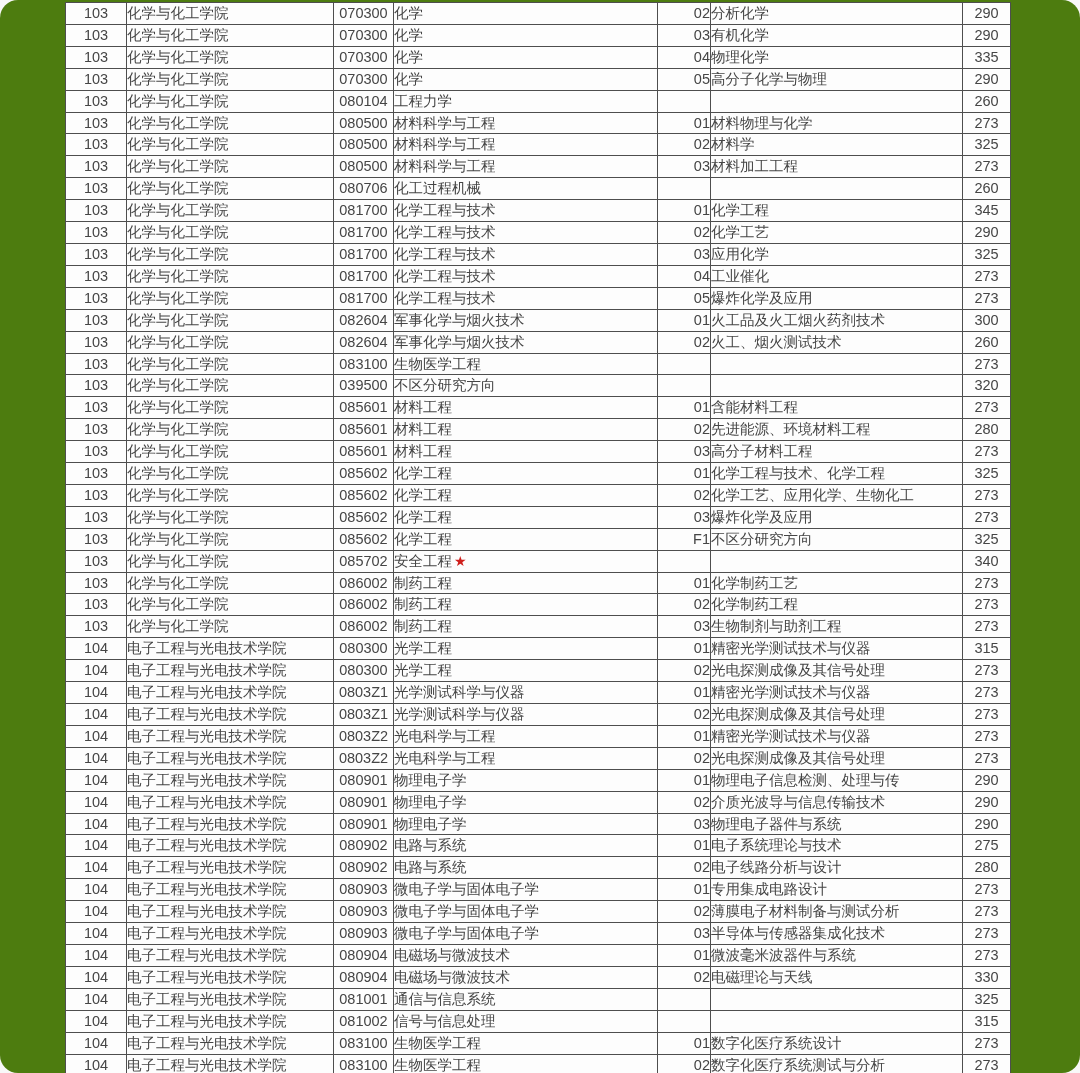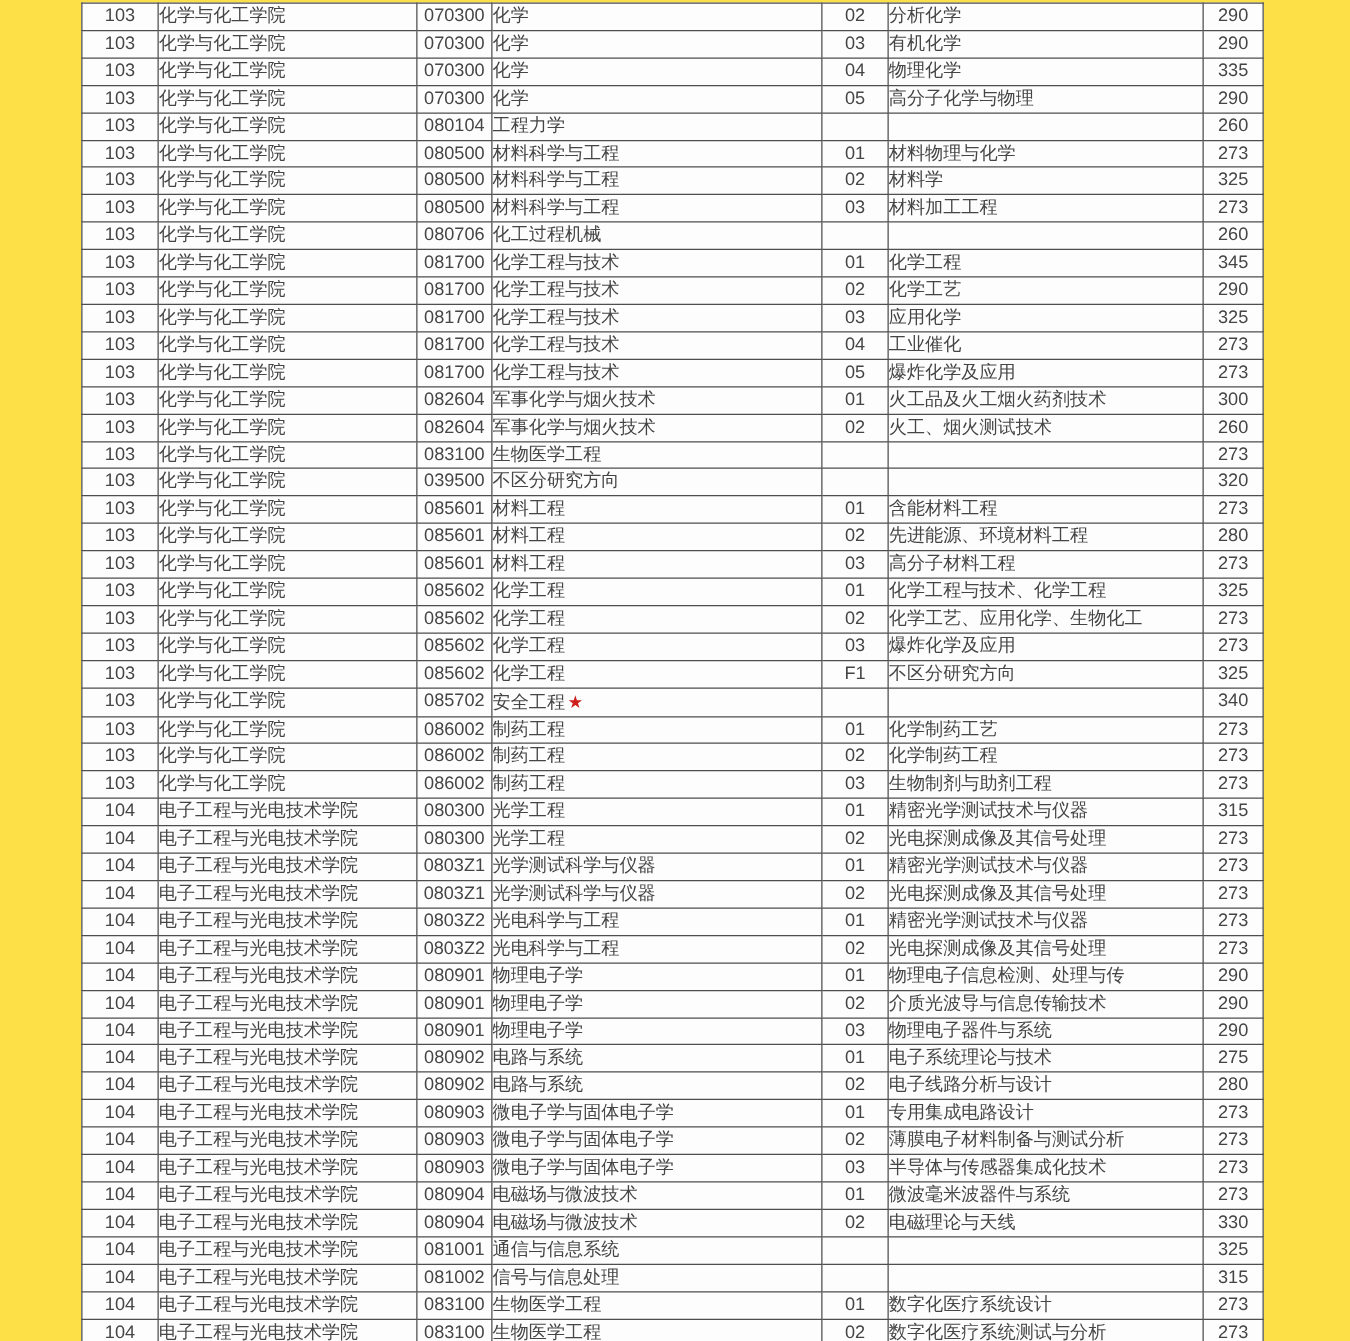--- a/index.html
+++ b/index.html
@@ -10,21 +10,22 @@
     width: 1080px;
     height: 1073px;
     background: #f8f8f8;
     overflow: hidden;
     font-family: "Liberation Sans", "DejaVu Sans", sans-serif;
   }
   .page {
     position: relative;
     width: 1080px;
     height: 1073px;
-    background: #fde047;
+    background: #4d7c0f;
+    border-radius: 18px;
   }
   table.score-table {
     position: absolute;
     left: 65px;
     top: 2px;
     width: 945px;
     border-collapse: collapse;
     table-layout: fixed;
     background: #fdfdfd;
   }
@@ -36,21 +37,21 @@
     line-height: 20.9px;
     color: #454545;
     white-space: nowrap;
     overflow: hidden;
     background: #fdfdfd;
   }
   td.c0 { text-align: center; }                 
   td.c1 { text-align: left; padding-left: 8px; }
   td.c2 { text-align: center; margin-left: 44px; }                 
   td.c3 { text-align: left; padding-left: 8px; }
-  td.c4 { text-align: center; padding-left: 9px; }
+  td.c4 { text-align: right; padding-left: 9px; }
   td.c5 { text-align: left; padding-left: 10px;}
   td.c6 { text-align: center; }                 
   .star {
     color: #cf1f1c;
     font-size: 14px;
     padding-left: 2px;
   }
 </style>
 </head>
 <body>

